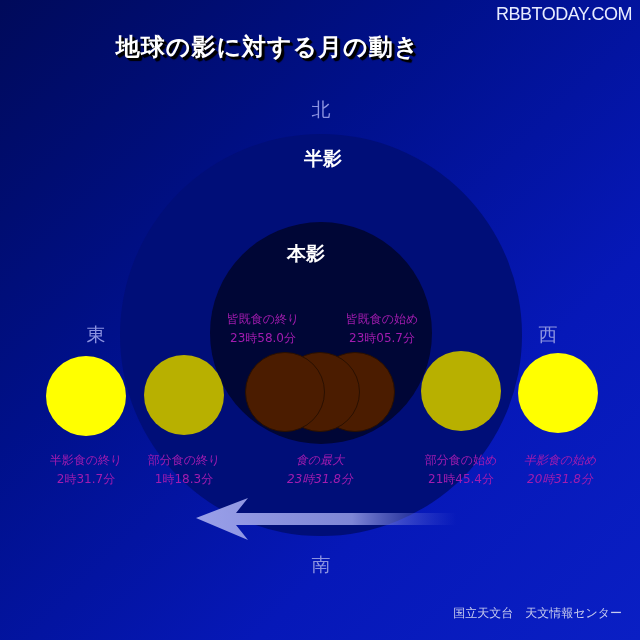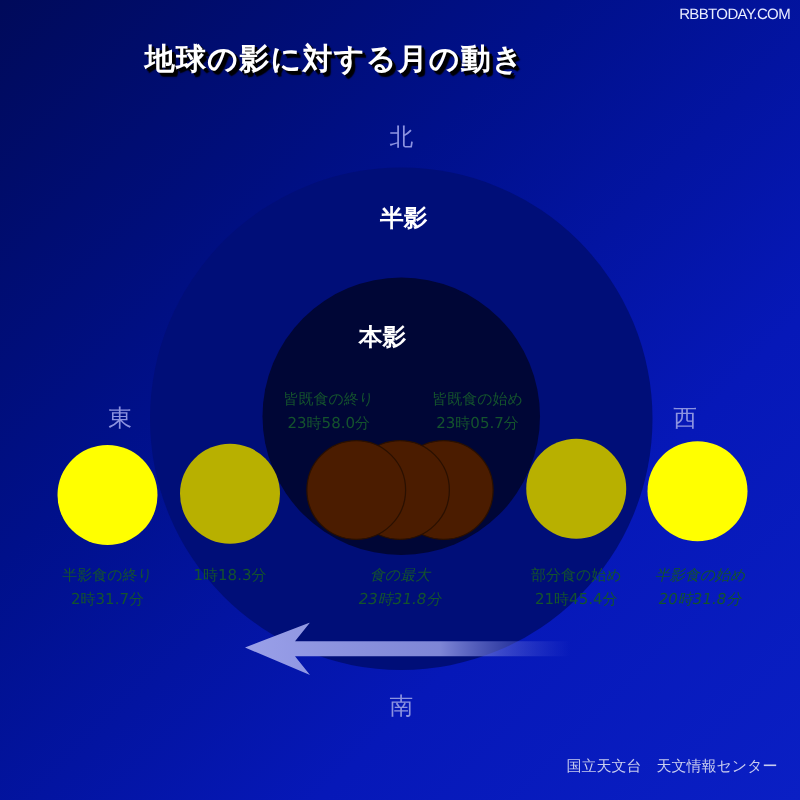--- a/index.html
+++ b/index.html
@@ -3,21 +3,21 @@
 <meta charset="utf-8">
 <style>
   html, body { margin: 0; padding: 0; }
   body {
     width: 640px; height: 640px; overflow: hidden; position: relative;
     background: linear-gradient(135deg, #000a5a 0%, #00108a 35%, #0618b8 70%, #0a1fc4 100%);
     font-family: "DejaVu Sans", "Liberation Sans", sans-serif;
   }
   .abs { position: absolute; }
   .brand {
-    top: 4px; right: 8px; color: #e8ecff; font-size: 12px; letter-spacing: -0.5px;
+    top: 4px; right: 8px; color: #e8ecff; font-size: 18px; letter-spacing: -0.5px;
     font-family: "Liberation Sans", sans-serif;
     padding-left: 16px;
   }
   .title {
     top: 31px; left: 0; width: 535px; text-align: center;
     color: #ffffff; font-size: 24px; font-weight: bold;
     font-family: "DejaVu Serif", "Liberation Serif", serif;
     text-shadow: 2px 2px 0 #000000, 3px 3px 1px #000000;
     letter-spacing: 1px;
   }
@@ -26,30 +26,30 @@
     background: #000e78;
   }
   .umbra {
     left: 210px; top: 222px; width: 222px; height: 222px; border-radius: 50%;
     background: #000636;
   }
   .dir {
     color: #8c93e0; font-size: 19px; width: 40px; text-align: center;
   }
   .zone-label {
-    color: #ffffff; font-size: 19px; font-weight: bold; width: 80px; text-align: center; margin-top: 16px;
+    color: #ffffff; font-size: 19px; font-weight: bold; width: 80px; text-align: center;
   }
   .moon {
     width: 80px; height: 80px; border-radius: 50%;
   }
   .moon.full { background: #ffff00; }
   .moon.partial { background: #b8b000; }
   .moon.total { background: #4b1c00; border: 1px solid #2a1000; box-sizing: border-box; }
   .lbl {
-    color: #14532d; font-size: 12px; text-align: center; width: 120px; line-height: 19px;
+    color: #a21caf; font-size: 12px; text-align: center; width: 120px; line-height: 19px;
   }
   .arrow { left: 196px; top: 498px; width: 260px; height: 44px; }
   .credit {
     right: 18px; bottom: 18px; color: #c8ccee; font-size: 12px; margin-top: 30px;
   }
 </style>
 </head>
 <body>
 
 <div class="abs brand">RBBTODAY.COM</div>
@@ -81,20 +81,21 @@
 <div class="abs moon total" style="left:280px; top:352px;"></div>
 <div class="abs moon total" style="left:245px; top:352px;"></div>
 <div class="abs moon partial" style="left:421px; top:351px;"></div>
 <div class="abs moon full" style="left:518px; top:353px;"></div>
 
 <div class="abs lbl" style="left:26px; top:451px;">
   <div>半影食の終り</div>
   <div>2時31.7分</div>
 </div>
 <div class="abs lbl" style="left:124px; top:451px;">
+  <div>部分食の終り</div>
   <div>1時18.3分</div>
 </div>
 <div class="abs lbl" style="left:260px; top:451px;font-style:italic;">
   <div>食の最大</div>
   <div>23時31.8分</div>
 </div>
 <div class="abs lbl" style="left:401px; top:451px;">
   <div>部分食の始め</div>
   <div>21時45.4分</div>
 </div>

